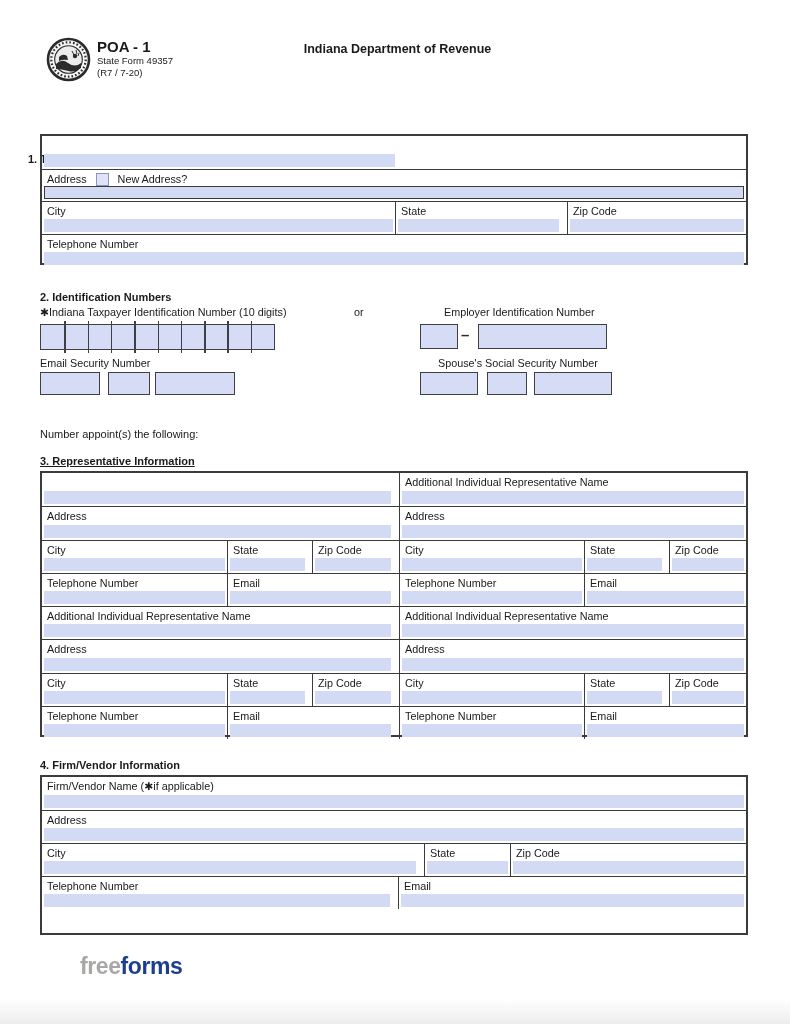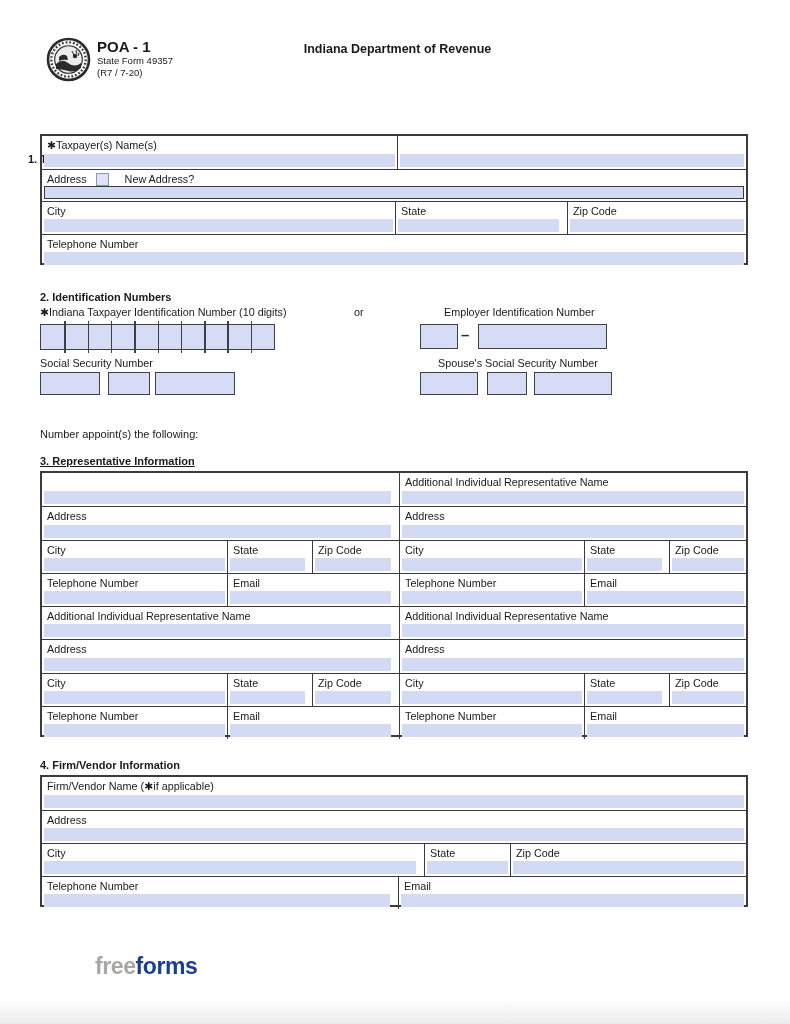--- a/index.html
+++ b/index.html
@@ -49,26 +49,26 @@
   .numbox { position:absolute; box-sizing:border-box; border:1.5px solid #3f3f46; background:#d6dcf6; }
   .ein-dash { font-size:15px; font-weight:bold; color:#2c2c2c; }
 
   
   #tbl3 { top:471px; height:266px; grid-template-rows:repeat(8, 33.25px); }
   #tbl3 .rname { grid-template-columns:357px 1fr; }
   #tbl3 .rcsz  { grid-template-columns:185px 85px 87px 185px 85px 1fr; }
   #tbl3 .rte   { grid-template-columns:185px 172px 185px 1fr; }
 
   
-  #tbl4 { top:775px; height:132px; grid-template-rows:repeat(4, 33px); }
+  #tbl4 { top:775px; height:160px; grid-template-rows:repeat(4, 33px); }
   #tbl4 .rcsz { grid-template-columns:382px 86px 1fr; }
   #tbl4 .rte  { grid-template-columns:356px 1fr; }
 
   
-  #brand { left:80px; top:953px; font-size:23px; font-weight:bold; letter-spacing:-.4px;margin-left:15px; }
+  #brand { left:80px; top:953px; font-size:23px; font-weight:bold; letter-spacing:-.4px; }
   #brand .free  { color:#a7a7a6; }
   #brand .forms { color:#1d3e8f; }
   #page-bottom-shade { left:0; bottom:0; width:790px; height:26px;
     background:linear-gradient(to bottom, rgba(0,0,0,0), rgba(0,0,0,0.07)); }
 </style>
 </head>
 <body>
 
 <div class="abs" id="seal">
   <svg width="45" height="45" viewBox="0 0 45 45">
@@ -90,33 +90,29 @@
 
 <div class="abs" id="header-center">
   <div class="agency">Indiana Department of Revenue</div>
 </div>
 
 <div class="abs sec-head" style="left:28px; top:117px;margin-top:36px;">1. Taxpayer Information</div>
 
 <div class="abs tbl" id="tbl1">
   <div class="tr r1">
     <div class="td">
-      <span class="lbl">✱Taxpayer(s) Name(s)</span>
-      <div class="field"></div>
-    </div>
-    <div class="td">
       <div class="field"></div>
     </div>
   </div>
   <div class="tr" style="grid-template-columns:1fr;">
     <div class="td">
       <div class="lbl-line">
         <span class="lbl" style="margin-left:0;">Address</span>
         <span class="checkbox"></span>
-        <span class="lbl" style="margin-left:11px;">New Address?</span>
+        <span class="lbl" style="margin-left:4px;">New Address?</span>
       </div>
       <div class="field-bordered"></div>
     </div>
   </div>
   <div class="tr r3">
     <div class="td">
       <span class="lbl">City</span>
       <div class="field"></div>
     </div>
     <div class="td">
@@ -151,21 +147,21 @@
   <div class="tick" style="left:60%;"></div>
   <div class="tick" style="left:70%;"></div>
   <div class="tick" style="left:80%;"></div>
   <div class="tick" style="left:90%;"></div>
 </div>
 
 <div class="numbox" style="left:420px; top:324px; width:38px; height:25px;"></div>
 <div class="abs ein-dash" style="left:461px; top:326px;">–</div>
 <div class="numbox" style="left:478px; top:324px; width:129px; height:25px;"></div>
 
-<div class="abs s2lbl" style="left:40px; top:357px;">Social Security Number</div>
+<div class="abs s2lbl" style="left:40px; top:357px;">Email Security Number</div>
 <div class="numbox" style="left:40px;  top:372px; width:60px; height:23px;"></div>
 <div class="numbox" style="left:108px; top:372px; width:42px; height:23px;"></div>
 <div class="numbox" style="left:155px; top:372px; width:80px; height:23px;"></div>
 
 <div class="abs s2lbl" style="left:420px; top:357px;margin-left:18px;">Spouse's Social Security Number</div>
 <div class="numbox" style="left:420px; top:372px; width:58px; height:23px;"></div>
 <div class="numbox" style="left:487px; top:372px; width:40px; height:23px;"></div>
 <div class="numbox" style="left:534px; top:372px; width:78px; height:23px;"></div>
 
 <div class="abs plain-txt" style="left:40px; top:428px;">Number appoint(s) the following:</div>

